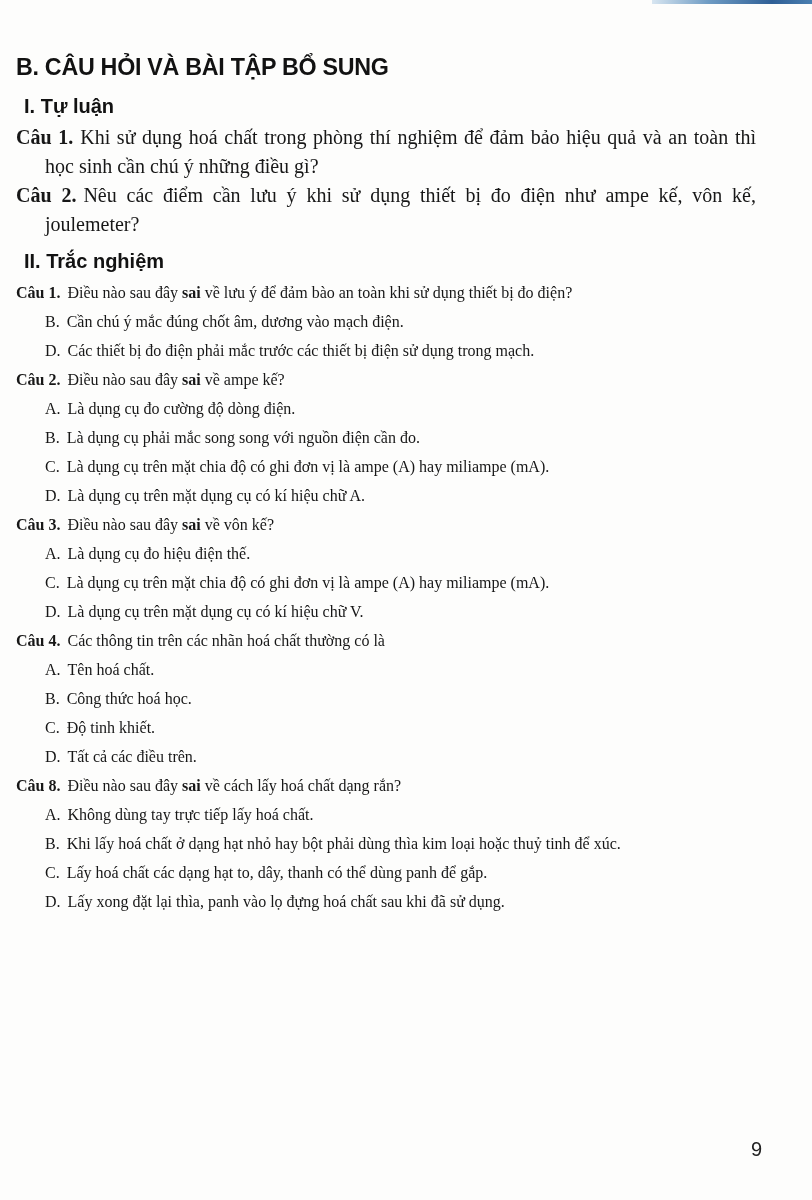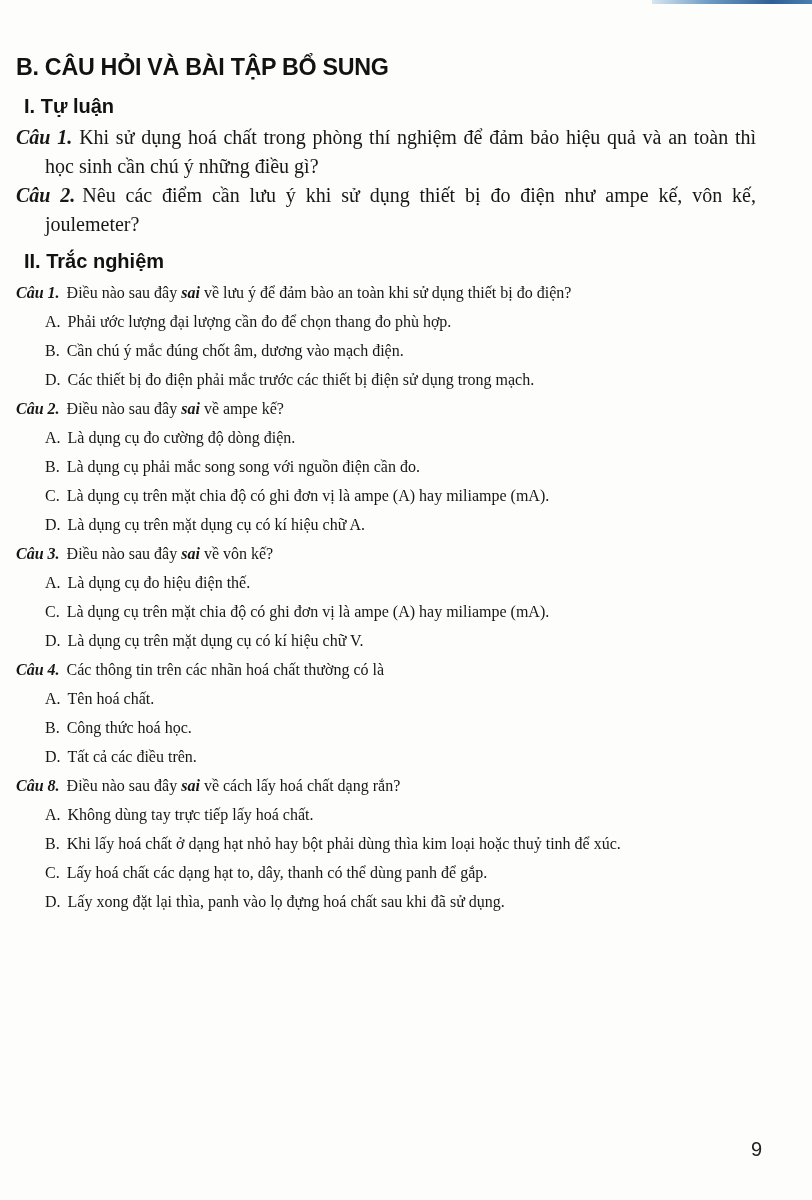--- a/index.html
+++ b/index.html
@@ -46,21 +46,21 @@
     text-align:justify;
   }
   .q .qlabel{margin-right:7px;}
   .opt{
     margin:0 0 0 29px;
     padding-left:28px;
     text-indent:-28px;
     text-align:justify;
   }
   .opt .letter{margin-right:7px;}
-  b{font-weight:bold;font-style:italic;}
+  b{font-weight:bold;}
   .page-number{
     position:absolute;
     left:751px;top:1138px;
     font-family:"Liberation Sans", sans-serif;
     font-size:20px;
     color:#222;
   }
 </style>
 </head>
 <body>
@@ -76,38 +76,38 @@
   <div class="essay-block">
     <p class="q"><b class="qlabel">Câu 1.</b><span>Khi sử dụng hoá chất trong phòng thí nghiệm để đảm bảo hiệu quả và an toàn thì học sinh cần chú ý những điều gì?</span></p>
     <p class="q"><b class="qlabel">Câu 2.</b><span>Nêu các điểm cần lưu ý khi sử dụng thiết bị đo điện như ampe kế, vôn kế, joulemeter?</span></p>
   </div>
 
   <h2 class="section-heading">II. Trắc nghiệm</h2>
 
   <div class="quiz-block">
 
     <p class="q"><b class="qlabel">Câu 1.</b><span>Điều nào sau đây </span><b>sai</b><span> về lưu ý để đảm bào an toàn khi sử dụng thiết bị đo điện?</span></p>
-    <p class="opt"><span class="letter">A.</span><span>Phải ước lượng đại lượng cần đo để chọn thang đo phù hợp.</span></p>
     <p class="opt"><span class="letter">B.</span><span>Cần chú ý mắc đúng chốt âm, dương vào mạch điện.</span></p>
     <p class="opt"><span class="letter">D.</span><span>Các thiết bị đo điện phải mắc trước các thiết bị điện sử dụng trong mạch.</span></p>
 
     <p class="q"><b class="qlabel">Câu 2.</b><span>Điều nào sau đây </span><b>sai</b><span> về ampe kế?</span></p>
     <p class="opt"><span class="letter">A.</span><span>Là dụng cụ đo cường độ dòng điện.</span></p>
     <p class="opt"><span class="letter">B.</span><span>Là dụng cụ phải mắc song song với nguồn điện cần đo.</span></p>
     <p class="opt"><span class="letter">C.</span><span>Là dụng cụ trên mặt chia độ có ghi đơn vị là ampe (A) hay miliampe (mA).</span></p>
     <p class="opt"><span class="letter">D.</span><span>Là dụng cụ trên mặt dụng cụ có kí hiệu chữ A.</span></p>
 
     <p class="q"><b class="qlabel">Câu 3.</b><span>Điều nào sau đây </span><b>sai</b><span> về vôn kế?</span></p>
     <p class="opt"><span class="letter">A.</span><span>Là dụng cụ đo hiệu điện thế.</span></p>
     <p class="opt"><span class="letter">C.</span><span>Là dụng cụ trên mặt chia độ có ghi đơn vị là ampe (A) hay miliampe (mA).</span></p>
     <p class="opt"><span class="letter">D.</span><span>Là dụng cụ trên mặt dụng cụ có kí hiệu chữ V.</span></p>
 
     <p class="q"><b class="qlabel">Câu 4.</b><span>Các thông tin trên các nhãn hoá chất thường có là</span><b></b><span></span></p>
     <p class="opt"><span class="letter">A.</span><span>Tên hoá chất.</span></p>
     <p class="opt"><span class="letter">B.</span><span>Công thức hoá học.</span></p>
+    <p class="opt"><span class="letter">C.</span><span>Độ tinh khiết.</span></p>
     <p class="opt"><span class="letter">D.</span><span>Tất cả các điều trên.</span></p>
 
     <p class="q"><b class="qlabel">Câu 8.</b><span>Điều nào sau đây </span><b>sai</b><span> về cách lấy hoá chất dạng rắn?</span></p>
     <p class="opt"><span class="letter">A.</span><span>Không dùng tay trực tiếp lấy hoá chất.</span></p>
     <p class="opt"><span class="letter">B.</span><span>Khi lấy hoá chất ở dạng hạt nhỏ hay bột phải dùng thìa kim loại hoặc thuỷ tinh để xúc.</span></p>
     <p class="opt"><span class="letter">C.</span><span>Lấy hoá chất các dạng hạt to, dây, thanh có thể dùng panh để gắp.</span></p>
     <p class="opt"><span class="letter">D.</span><span>Lấy xong đặt lại thìa, panh vào lọ đựng hoá chất sau khi đã sử dụng.</span></p>
 
   </div>
 </div>

